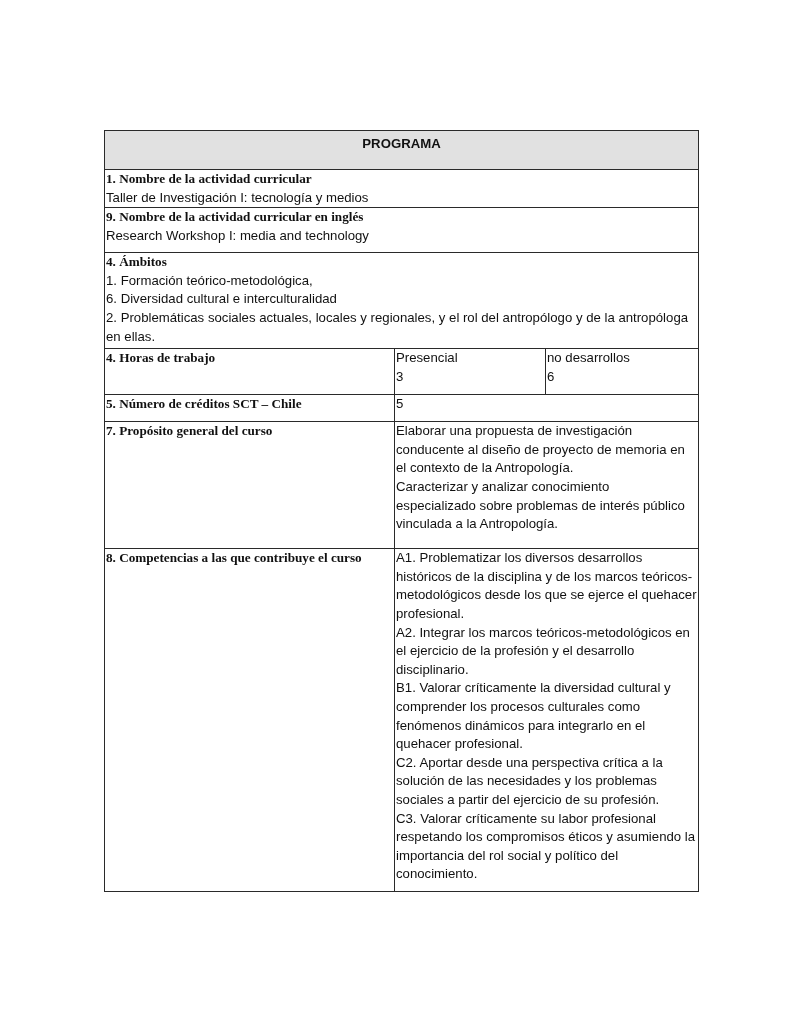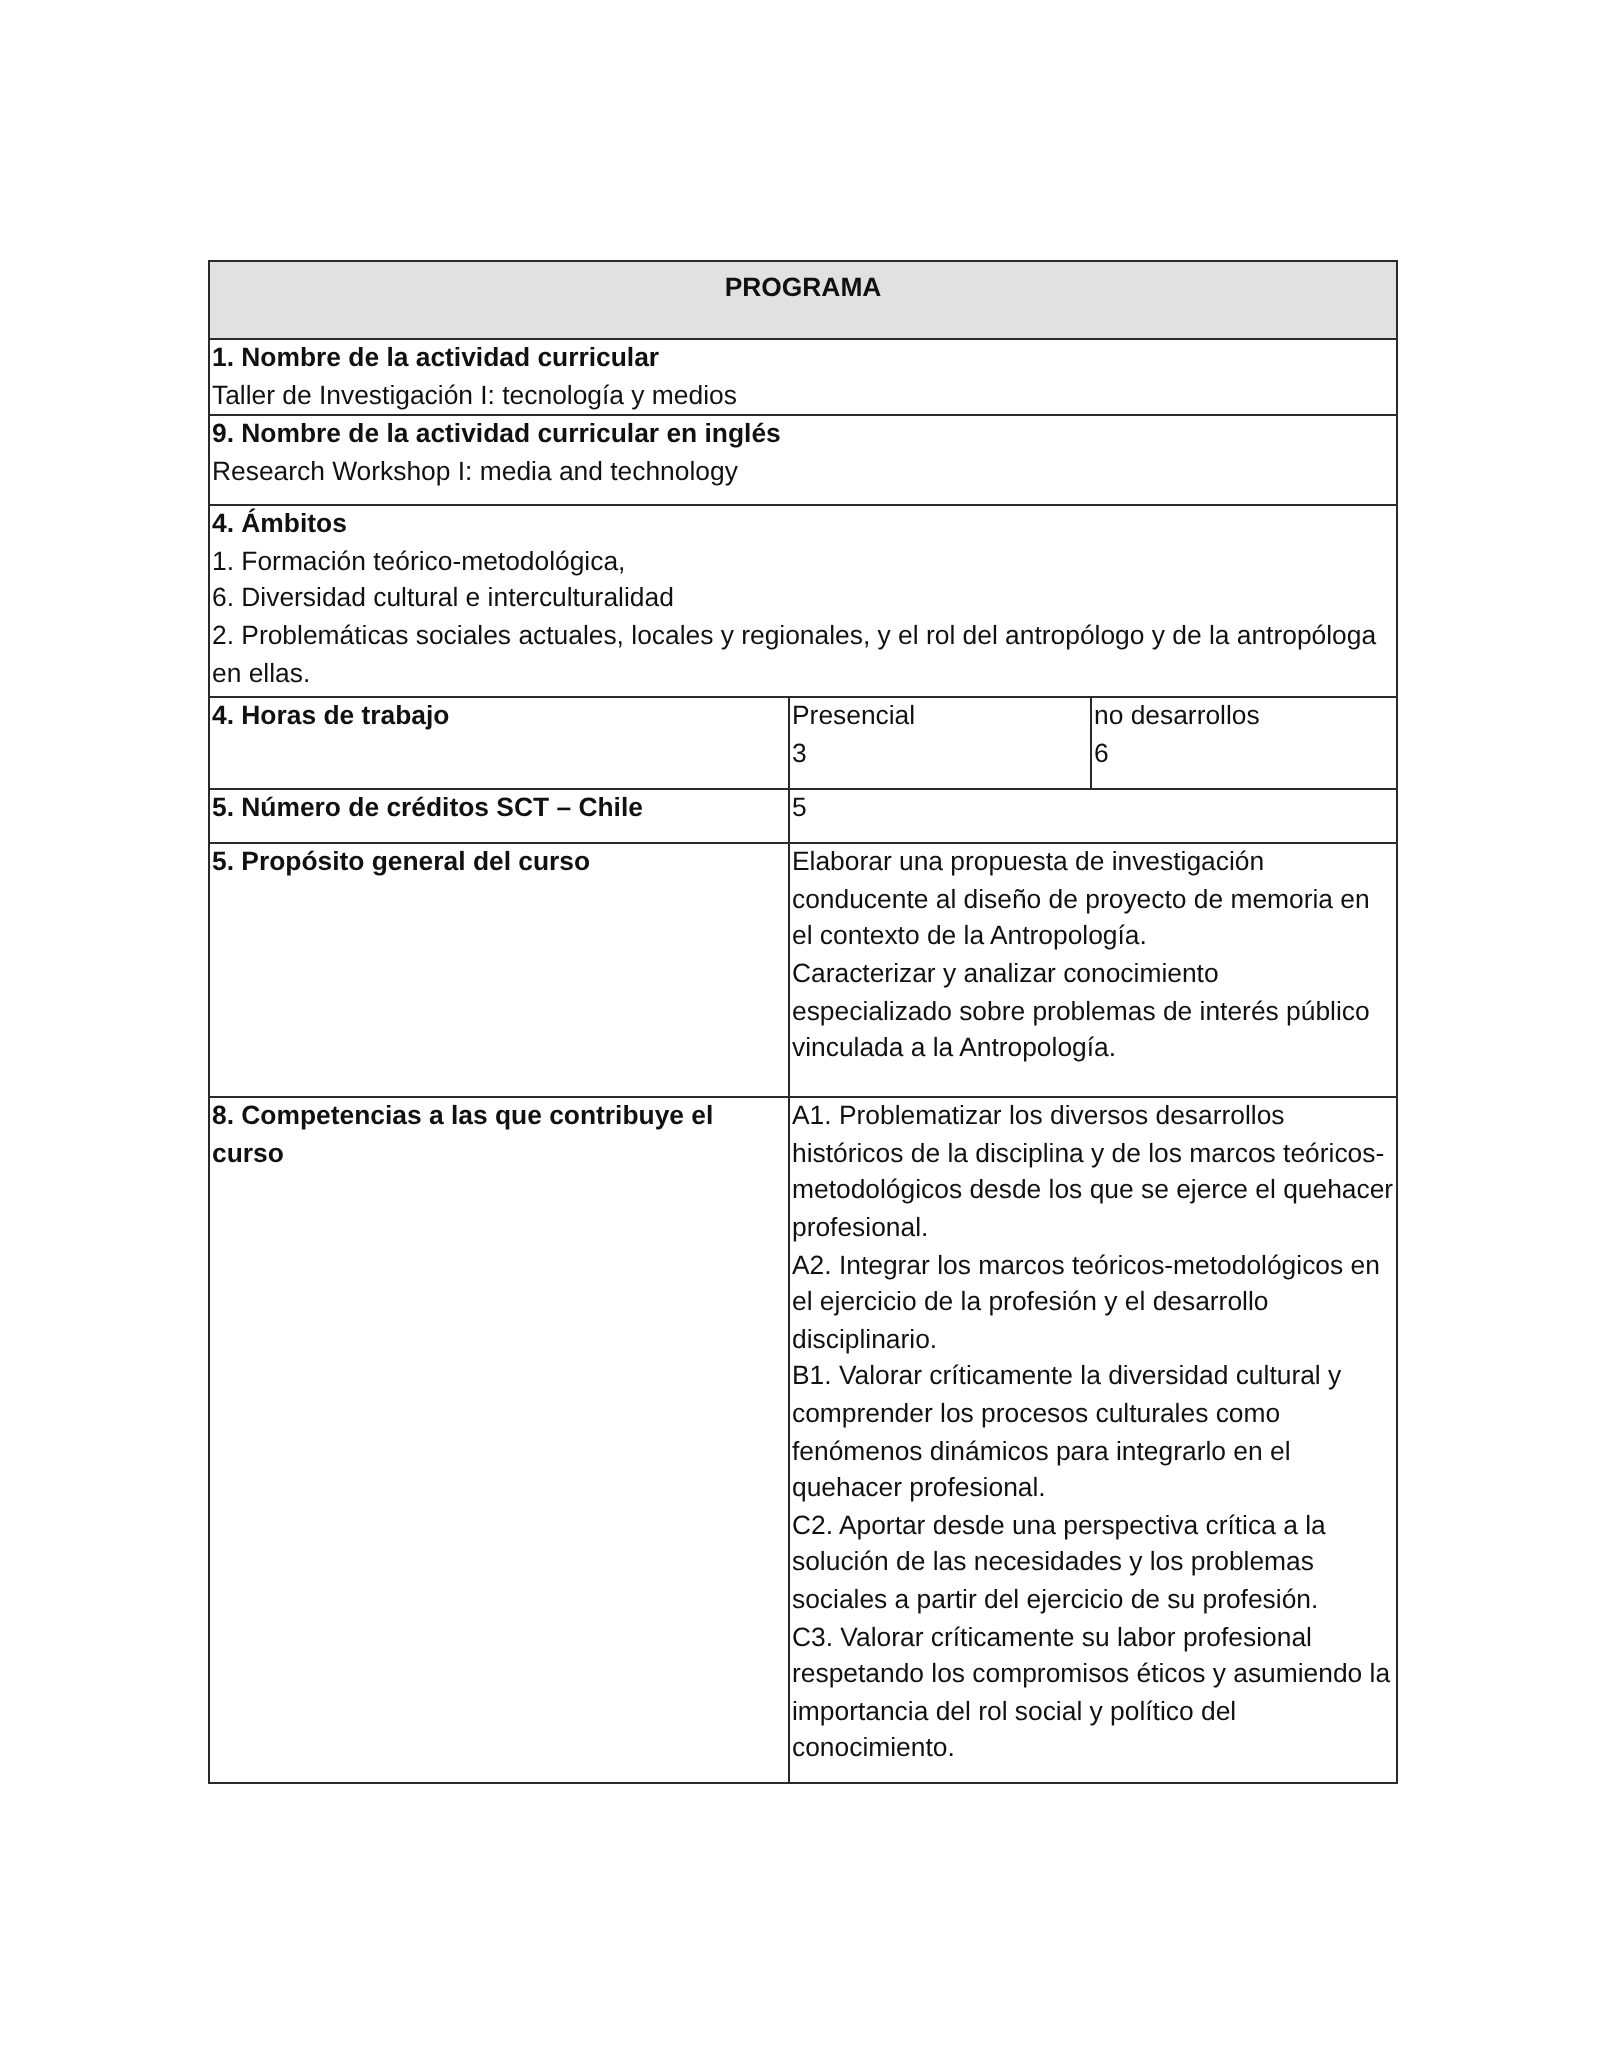--- a/index.html
+++ b/index.html
@@ -2,21 +2,21 @@
 <html><head>
 <meta charset="utf-8">
 <style>
   html, body { margin: 0; padding: 0; background: #ffffff; }
   body { width: 800px; height: 1035px; position: relative; overflow: hidden;
          font-family: "Liberation Sans", "DejaVu Sans", sans-serif; color: #111; }
   .doc-table { position: absolute; left: 104px; top: 110px; width: 594px;
                border-collapse: collapse; table-layout: fixed; font-size: 13.2px; line-height: 18.6px; margin-top: 20px; }
   .doc-table td { border: 1.5px solid #2a2a2a; vertical-align: top; padding: 0 1px 0 1px; }
   .hdr { background: #e1e1e1; text-align: center; font-weight: bold; height: 34px; padding-top: 4px !important; }
-  .b { font-weight: bold; }
+  .b { font-weight: bold; font-family: Liberation Serif, serif; }
   .center { text-align: left; }
   .pre { white-space: pre-line; }
   .line { display: block; }
 </style>
 </head>
 <body>
 
 <table class="doc-table">
   <colgroup>
     <col style="width:290px">
@@ -56,21 +56,21 @@
     <td class="center">
       <span class="line">no desarrollos</span>
       <span class="line">6</span>
     </td>
   </tr>
   <tr>
     <td class="b" style="height:26px">5. Número de créditos SCT – Chile</td>
     <td colspan="2" class="center">5</td>
   </tr>
   <tr>
-    <td class="b" style="height:126px">5. Propósito general del curso</td>
+    <td class="b" style="height:126px">7. Propósito general del curso</td>
     <td colspan="2" class="pre" style="padding-right:6px">Elaborar una propuesta de investigación conducente al diseño de proyecto de memoria en el contexto de la Antropología.
 Caracterizar y analizar conocimiento especializado sobre problemas de interés público vinculada a la Antropología.</td>
   </tr>
   <tr>
     <td class="b" style="height:342px">8. Competencias a las que contribuye el curso</td>
     <td colspan="2" style="padding-right:0">
       <span class="line">A1. Problematizar los diversos desarrollos históricos de la disciplina y de los marcos teóricos-metodológicos desde los que se ejerce el quehacer profesional.</span>
       <span class="line">A2. Integrar los marcos teóricos-metodológicos en el ejercicio de la profesión y el desarrollo disciplinario.</span>
       <span class="line">B1. Valorar críticamente la diversidad cultural y comprender los procesos culturales como fenómenos dinámicos para integrarlo en el quehacer profesional.</span>
       <span class="line">C2. Aportar desde una perspectiva crítica a la solución de las necesidades y los problemas sociales a partir del ejercicio de su profesión.</span>

